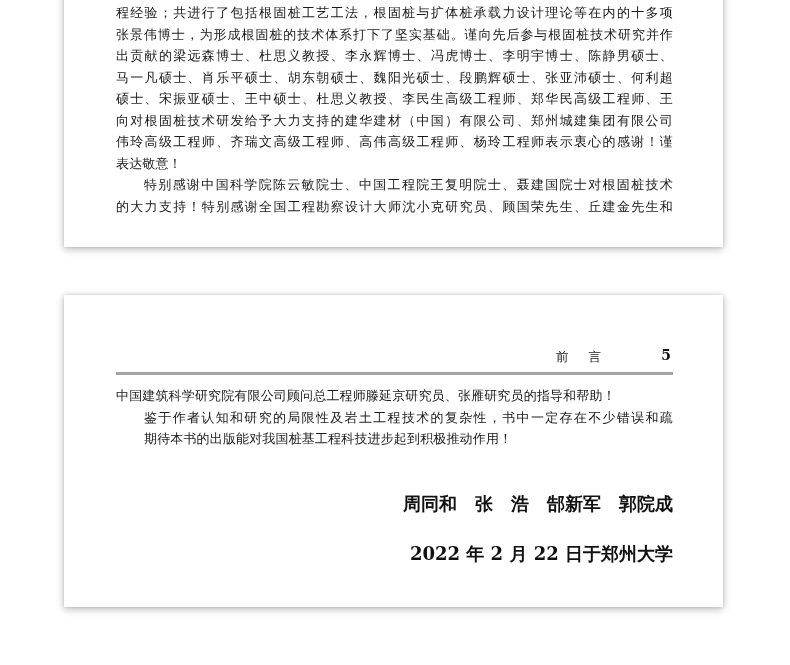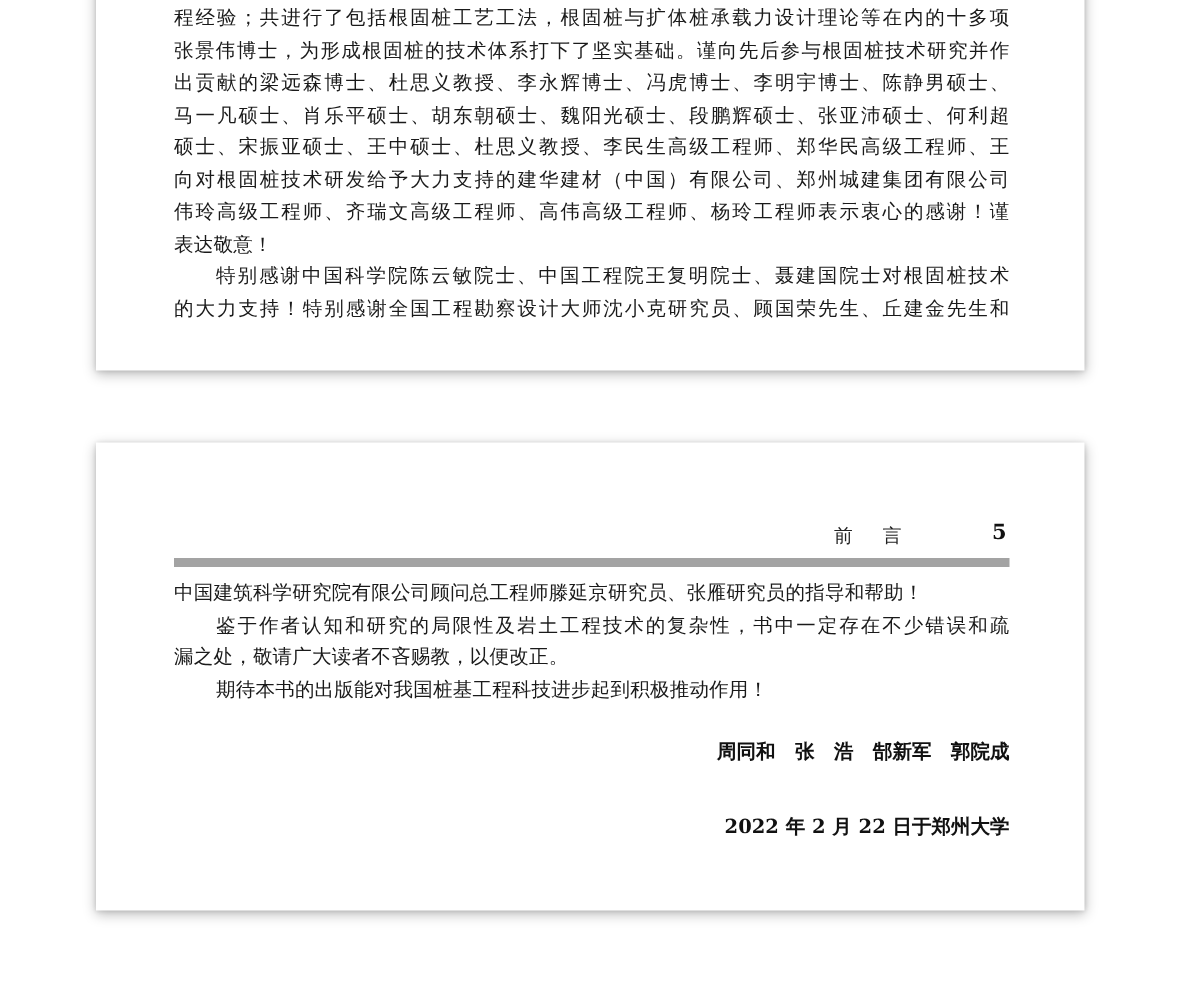--- a/index.html
+++ b/index.html
@@ -53,21 +53,21 @@
   }
   #top-text {
     top: 12px;
   }
   .running-header {
     position: absolute;
     left: 52px;
     top: 50px;
     width: 557px;
     height: 27px;
-    border-bottom: 6px solid #a3a3a3;
+    border-bottom: 3px solid #a3a3a3;
   }
   .rh-title {
     position: absolute;
     right: 52px;
     top: 4px;
     font-size: 12.5px;
     letter-spacing: 20px;
     color: #222;
   }
   .rh-pagenum {
@@ -78,21 +78,21 @@
     font-weight: bold;
     color: #111;
   }
   #bottom-text {
     top: 90px;
   }
   .signature {
     position: absolute;
     right: 50px;
     text-align: right;
-    font-size: 13px;
+    font-size: 18px;
     font-weight: bold;
     color: #111;
     white-space: pre;
   }
   #sig-authors { top: 197px; }
   #sig-date { top: 219px; margin-top: 28px; }
 </style>
 </head>
 <body>
 
@@ -112,18 +112,17 @@
 </div>
 
 <div class="page" id="page-bottom">
   <div class="running-header">
     <span class="rh-title">前言</span>
     <span class="rh-pagenum">5</span>
   </div>
   <div class="textblock" id="bottom-text">
     <span class="line last">中国建筑科学研究院有限公司顾问总工程师滕延京研究员、张雁研究员的指导和帮助！</span>
     <span class="line indent">鉴于作者认知和研究的局限性及岩土工程技术的复杂性，书中一定存在不少错误和疏</span>
-    <span class="line last">漏之处，敬请广大读者不吝赐教，以便改正。</span>
     <span class="line last indent">期待本书的出版能对我国桩基工程科技进步起到积极推动作用！</span>
   </div>
   <div class="signature" id="sig-authors">周同和　张　浩　郜新军　郭院成</div>
   <div class="signature" id="sig-date">2022 年 2 月 22 日于郑州大学</div>
 </div>
 
 </body></html>

